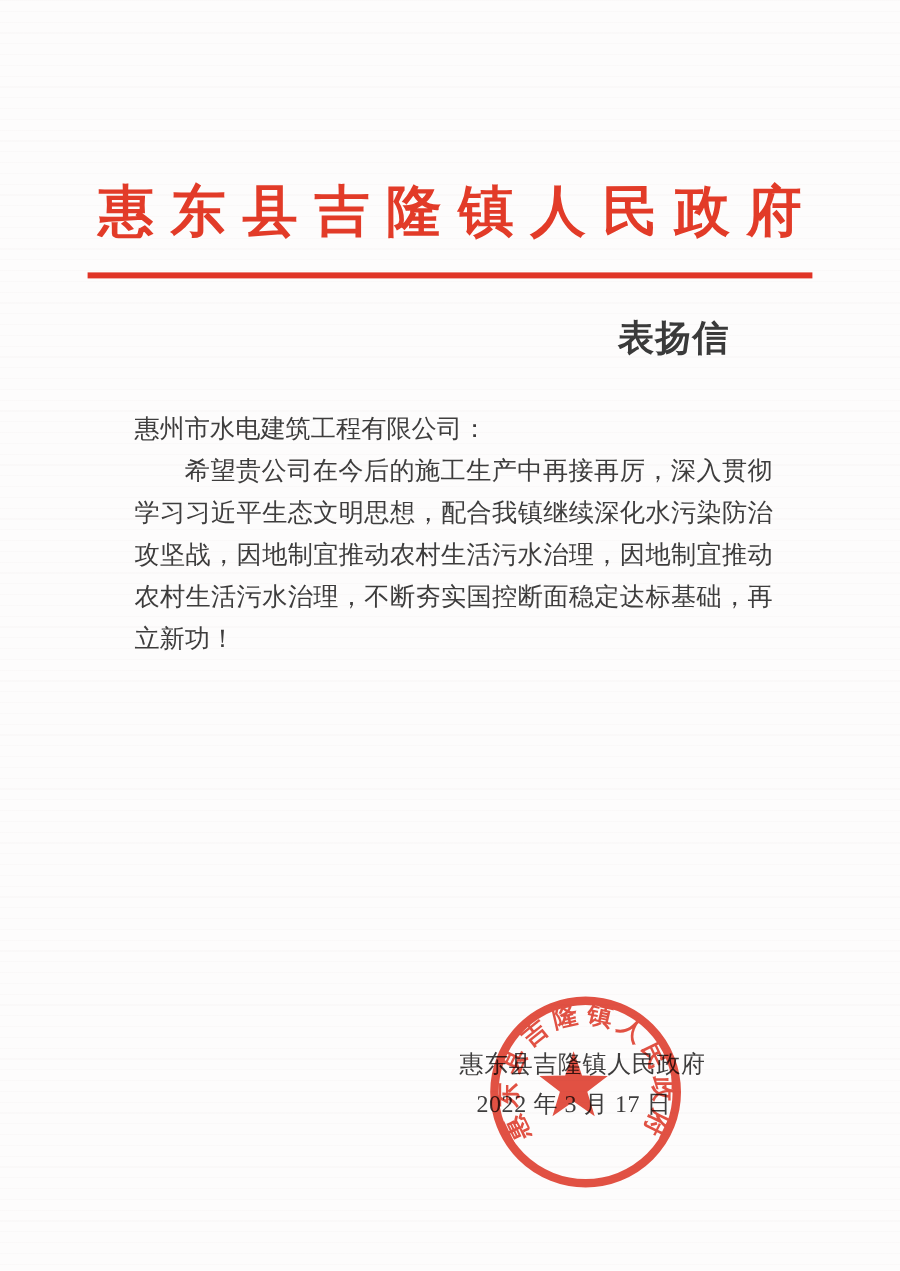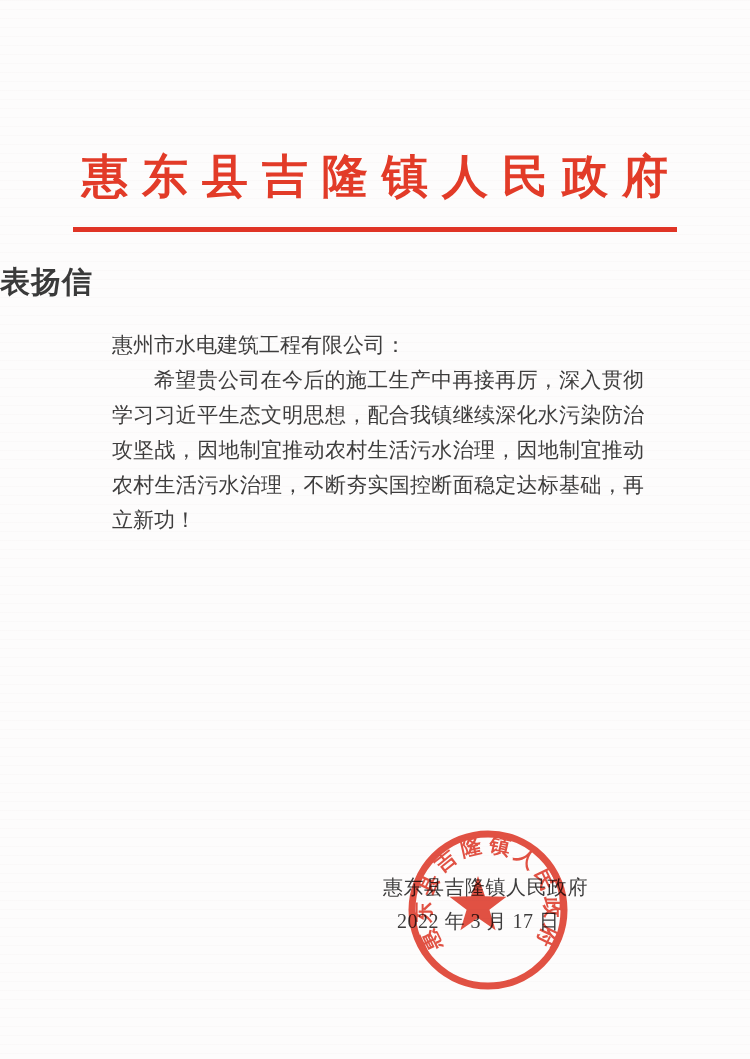--- a/index.html
+++ b/index.html
@@ -28,26 +28,26 @@
     letter-spacing:14px;padding-left:14px;
     white-space:nowrap;
   }
   .red-rule{
     position:absolute;left:73px;top:227px;
     width:604px;height:5px;
     background:var(--rule-red);
   }
   .doc-title{
     position:absolute;left:0;top:262px;width:608px;
-    text-align:left;
+    text-align:right;
     font-size:30px;font-weight:bold;
     color:#3a3a3a;letter-spacing:1px;
   }
   .body-text{
-    position:absolute;left:112px;top:328px;width:532px;
+    position:absolute;left:112px;top:340px;width:532px;
     font-size:21px;line-height:35px;
     color:var(--body-text);
     text-align:justify;
   }
   .body-text .para{text-indent:2em;}
   .sig-name{
     position:absolute;left:383px;top:874px;
     font-size:20px;line-height:26px;letter-spacing:0.5px;
     color:var(--body-text);white-space:nowrap;
   }

